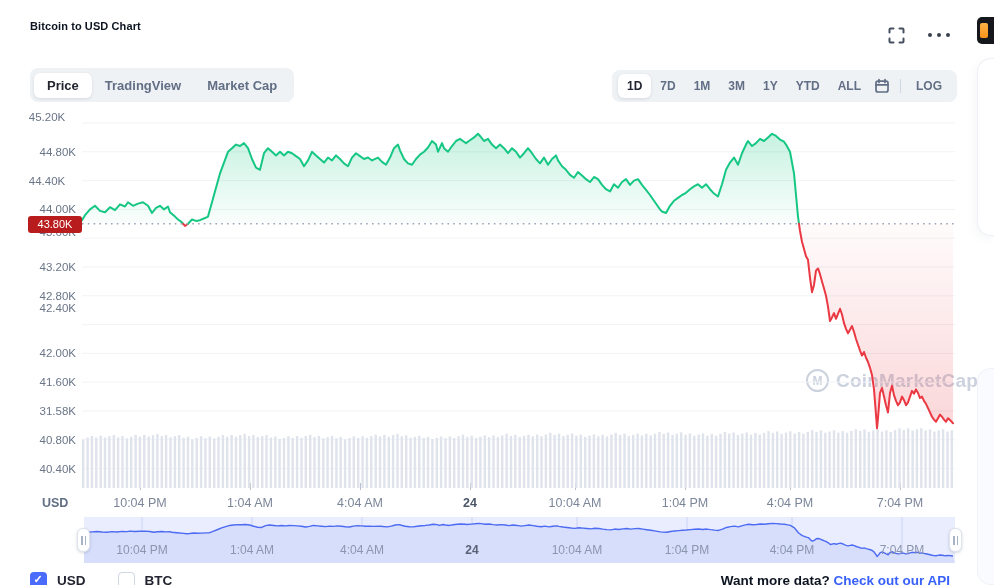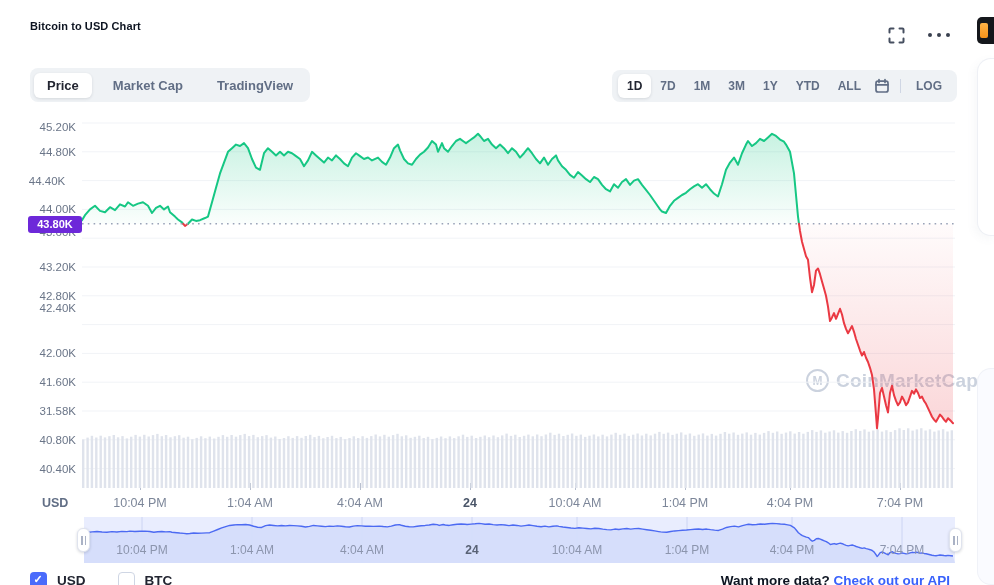--- a/index.html
+++ b/index.html
@@ -10,32 +10,32 @@
   .title { position:absolute; left:30px; top:20px; font-size:11px; font-weight:700; color:#0d1421; letter-spacing:.1px; }
 
   .hdr-icon { position:absolute; cursor:pointer; }
   #fs-icon { left:888px; top:27px; width:17px; height:17px; }
   #dots-icon { left:928px; top:31px; width:24px; height:8px; display:flex; gap:5px; align-items:center; }
   #dots-icon i { width:4px; height:4px; border-radius:50%; background:#39404f; }
   #partial-buy { position:absolute; left:977px; top:17px; width:17px; height:27px; background:#15171c; border-radius:5px 0 0 5px; }
   #partial-buy i { position:absolute; left:3px; top:6px; width:8px; height:15px; background:linear-gradient(180deg,#ffb347,#f7931a); border-radius:2px; }
 
   .pill-group { position:absolute; background:#eff2f5; border-radius:8px; display:flex; align-items:center; }
-  #tab-group { left:30px; top:68px; height:34px; padding:4px;gap:8px; }
+  #tab-group { left:30px; top:68px; height:34px; padding:4px; }
   #tab-group .tab { font-size:13px; font-weight:600; color:#616e85; padding:5px 13px; border-radius:6px; cursor:pointer; white-space:nowrap; }
   #tab-group .tab.active { background:#fff; color:#222531; box-shadow:0 1px 3px rgba(24,36,53,.12); }
 
   #range-group { top:70px; right:37px; height:32px; padding:4px 6px; }
   #range-group .rng { font-size:12px; font-weight:700; color:#616e85; padding:5px 9px; border-radius:6px; cursor:pointer; }
   #range-group .rng.active { background:#fff; color:#222531; box-shadow:0 1px 3px rgba(24,36,53,.12); }
   #cal-icon { margin:0 4px; cursor:pointer; display:flex; }
   #rng-divider { width:1px; height:14px; background:#cfd6e4; margin:0 6px; }
 
   .ylabel { position:absolute; left:18px; width:58px; text-align:right; font-size:11.5px; font-weight:500; color:#6a7588; transform:translateY(-50%); }
-  #price-badge { position:absolute; left:28px; top:216px; width:54px; height:17px; background:#6d28d9; border-radius:3px; color:#fff; font-size:11px; font-weight:700; text-align:center; line-height:17px; z-index:5; }
+  #price-badge { position:absolute; left:28px; top:216px; width:54px; height:17px; background:#b91c1c; border-radius:3px; color:#fff; font-size:11px; font-weight:400; text-align:center; line-height:17px; z-index:5; }
 
   #chart-wrap { position:absolute; left:82px; top:115px; width:873px; height:373px; }
   #watermark { position:absolute; left:724px; top:254px; display:flex; align-items:center; gap:7px; color:#c3cbd9; opacity:.85; z-index:1; }
   #watermark .wm-circle { width:23px; height:23px; border:2.5px solid #c3cbd9; border-radius:50%; font-size:12px; font-weight:700; display:flex; align-items:center; justify-content:center; }
   #watermark .wm-text { font-size:19px; font-weight:700; letter-spacing:.2px; }
   #main-chart-svg { position:absolute; left:0; top:0; z-index:2; }
 
   .xtick { position:absolute; width:1px; height:7px; background:#b9c0cf; top:483px; }
   .xlabel { position:absolute; top:496px; transform:translateX(-50%); font-size:12.5px; color:#7c8699; white-space:nowrap; }
   .xlabel.bold { font-weight:700; color:#4a5568; }
@@ -84,43 +84,43 @@
       <i></i>
       <i></i>
       <i></i>
     </div>
   <div id="partial-buy">
       <i></i>
     </div>
 
   <div id="tab-group" class="pill-group">
       <div class="tab active">Price</div>
+      <div class="tab">TradingView</div>
       <div class="tab">Market Cap</div>
-      <div class="tab">TradingView</div>
     </div>
   <div id="range-group" class="pill-group">
       <div class="rng active">1D</div>
       <div class="rng">7D</div>
       <div class="rng">1M</div>
       <div class="rng">3M</div>
       <div class="rng">1Y</div>
       <div class="rng">YTD</div>
       <div class="rng">ALL</div>
       <span id="cal-icon">
         <svg width="16" height="16" viewBox="0 0 16 16" fill="none" stroke="#616e85" stroke-width="1.7" stroke-linecap="round">
           <rect x="2" y="3.2" width="12" height="10.8" rx="2"></rect>
           <path d="M5 1.5 v3 M11 1.5 v3 M2 6.8 h12"></path>
         </svg>
       </span>
       <span id="rng-divider"></span>
       <div class="rng">LOG</div>
     </div>
 
   <div id="y-axis">
-      <div class="ylabel" style="top: 127px;">45.20K</div>
+      <div class="ylabel" style="top: 117px; text-align: center;">45.20K</div>
       <div class="ylabel" style="top: 151.8px;">44.80K</div>
       <div class="ylabel" style="top: 180.6px; text-align: center;">44.40K</div>
       <div class="ylabel" style="top: 209.4px;">44.00K</div>
       <div class="ylabel" style="top: 232px;">43.60K</div>
       <div class="ylabel" style="top: 267px;">43.20K</div>
       <div class="ylabel" style="top: 295.8px;">42.80K</div>
       <div class="ylabel" style="top: 308px;">42.40K</div>
       <div class="ylabel" style="top: 353.4px;">42.00K</div>
       <div class="ylabel" style="top: 382.2px;">41.60K</div>
       <div class="ylabel" style="top: 411px;">31.58K</div>

